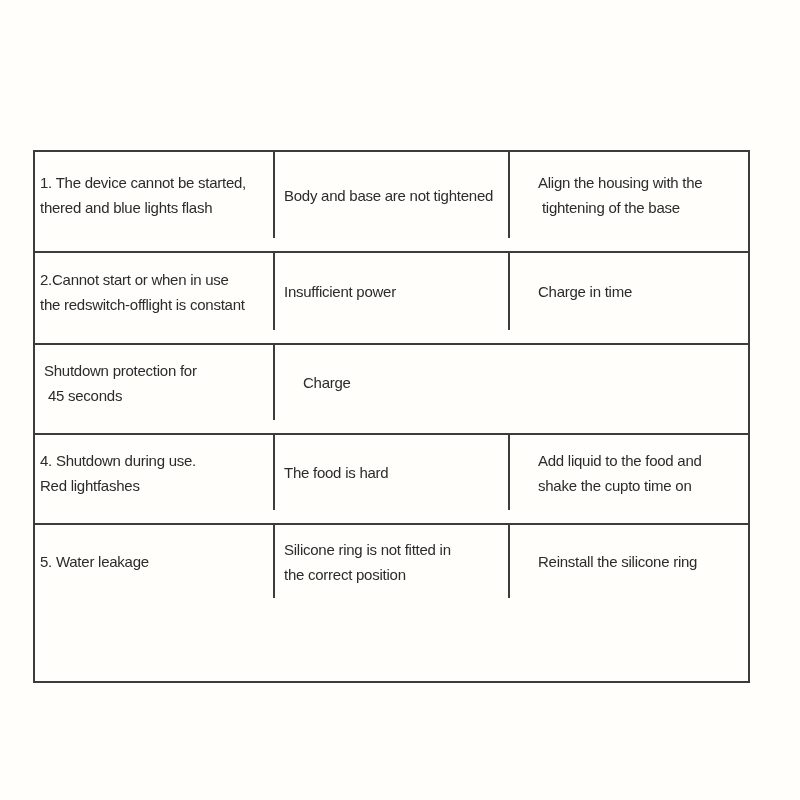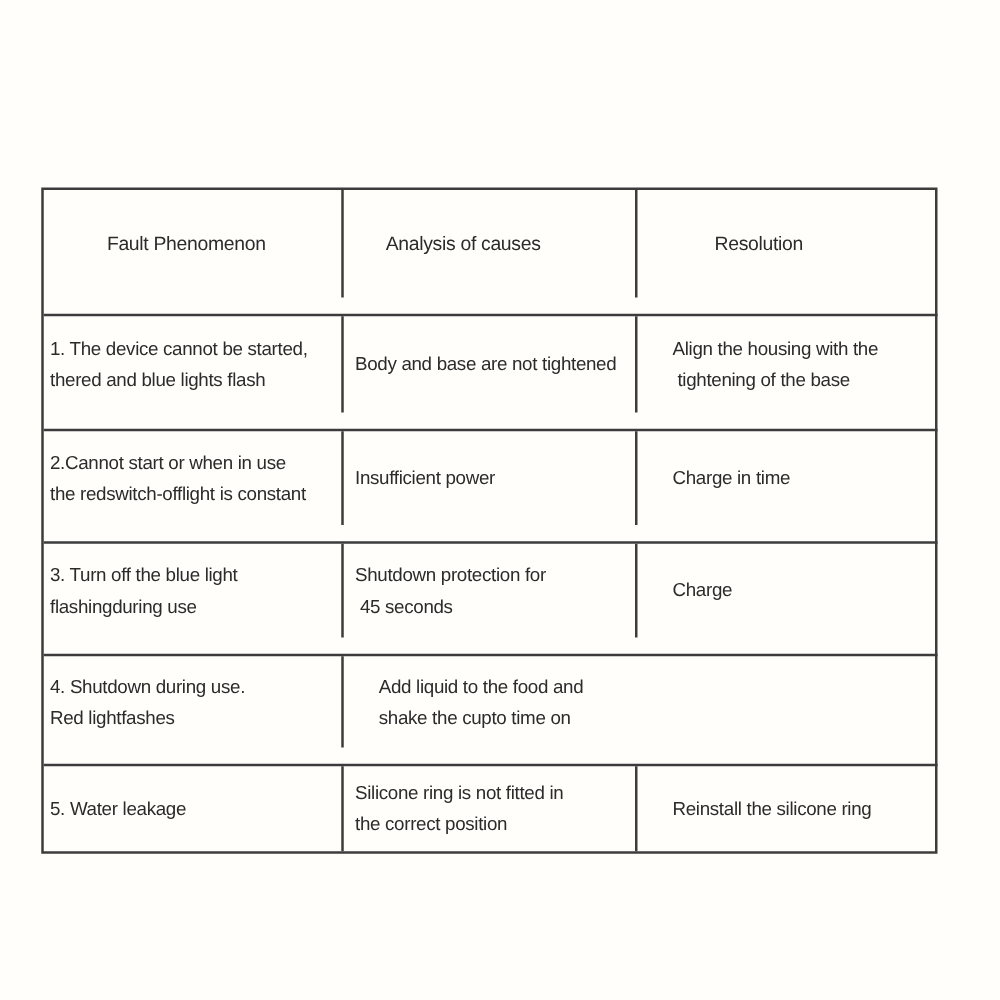--- a/index.html
+++ b/index.html
@@ -49,52 +49,46 @@
   .header-cell.col-3 { padding-right: 46px; }
   .body-cell.col-1 { padding-left: 5px; }
   .body-cell.col-2 { padding-left: 9px; }
   .body-cell.col-3 { padding-left: 28px; }
 </style>
 </head>
 <body>
 
 <div class="table">
 
-  <div class="row">
-    <div class="cell header-cell col-1">Fault Phenomenon</div>
-    <div class="cell header-cell col-2">Analysis of causes</div>
-    <div class="cell header-cell col-3">Resolution</div>
-  </div>
 
   <div class="row">
     <div class="cell body-cell col-1">1. The device cannot be started,
 thered and blue lights flash</div>
     <div class="cell body-cell col-2">Body and base are not tightened</div>
     <div class="cell body-cell col-3">Align the housing with the
  tightening of the base</div>
   </div>
 
   <div class="row">
     <div class="cell body-cell col-1">2.Cannot start or when in use
 the redswitch-offlight is constant</div>
     <div class="cell body-cell col-2">Insufficient power</div>
     <div class="cell body-cell col-3">Charge in time</div>
   </div>
 
   <div class="row">
-    <div class="cell body-cell col-1">3. Turn off the blue light
-flashingduring use</div>
     <div class="cell body-cell col-2">Shutdown protection for
  45 seconds</div>
     <div class="cell body-cell col-3">Charge</div>
   </div>
 
   <div class="row">
     <div class="cell body-cell col-1">4. Shutdown during use.
 Red lightfashes</div>
+    <div class="cell body-cell col-2">The food is hard</div>
     <div class="cell body-cell col-3">Add liquid to the food and
 shake the cupto time on</div>
   </div>
 
   <div class="row">
     <div class="cell body-cell col-1">5. Water leakage</div>
     <div class="cell body-cell col-2">Silicone ring is not fitted in
 the correct position</div>
     <div class="cell body-cell col-3">Reinstall the silicone ring</div>
   </div>

